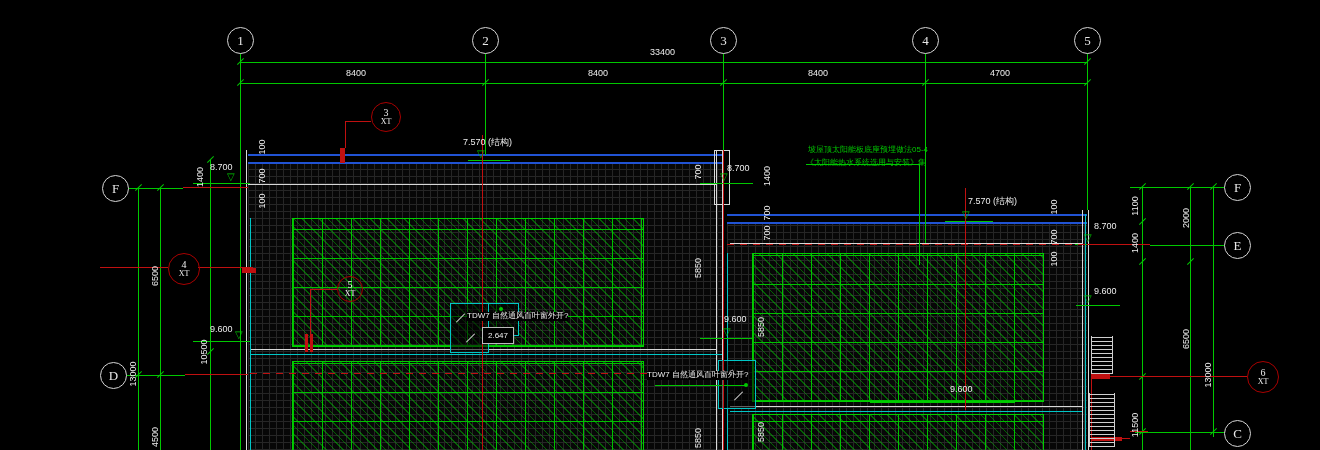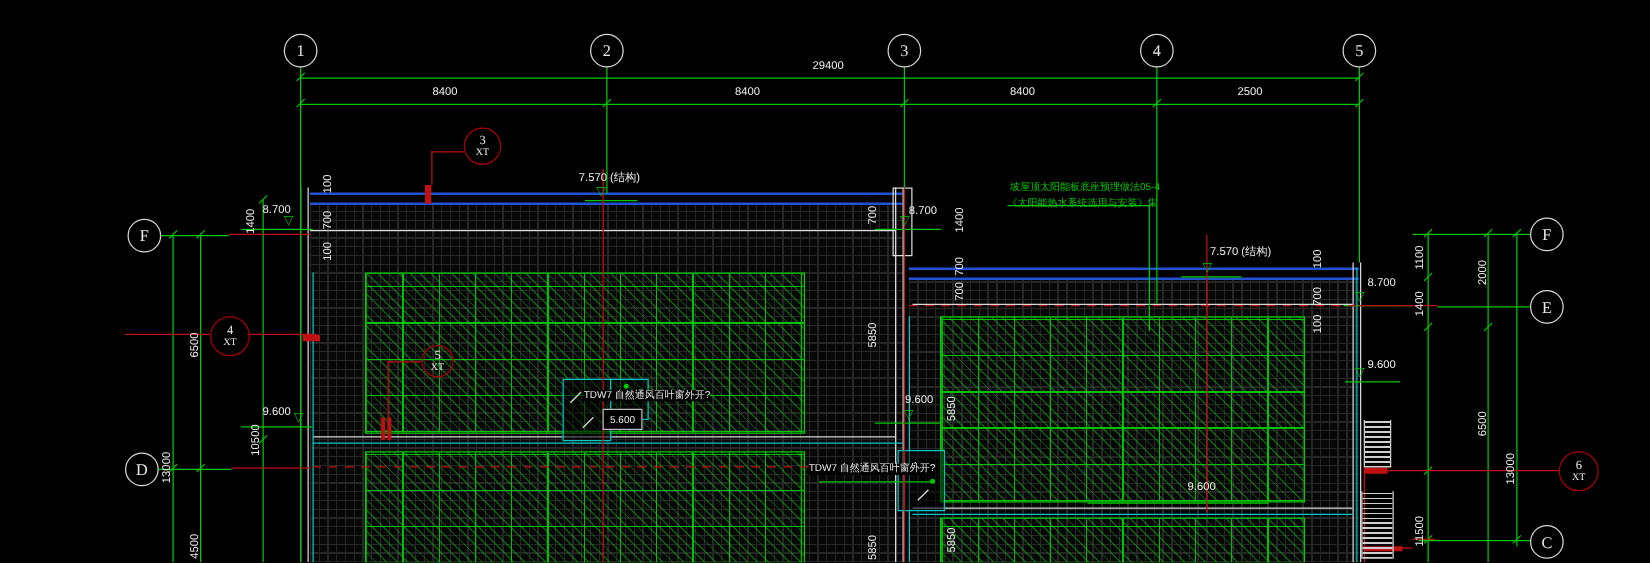--- a/index.html
+++ b/index.html
@@ -175,36 +175,36 @@
 
   <span class="lvl" style="left:227px;top:172px">▽</span>
   <span class="lvl" style="left:235px;top:330px">▽</span>
   <span class="lvl" style="left:720px;top:172px">▽</span>
   <span class="lvl" style="left:723px;top:327px">▽</span>
   <span class="lvl" style="left:1084px;top:233px">▽</span>
   <span class="lvl" style="left:1084px;top:294px">▽</span>
   <span class="lvl" style="left:477px;top:149px">▽</span>
   <span class="lvl" style="left:962px;top:210px">▽</span>
 
-  <span class="txt" style="left:650px;top:48px">29400</span>
+  <span class="txt" style="left:650px;top:48px">33400</span>
   <span class="txt" style="left:346px;top:69px">8400</span>
   <span class="txt" style="left:588px;top:69px">8400</span>
   <span class="txt" style="left:808px;top:69px">8400</span>
-  <span class="txt" style="left:990px;top:69px">2500</span>
+  <span class="txt" style="left:990px;top:69px">4700</span>
 
   <span class="txt" style="left:210px;top:163px">8.700</span>
   <span class="txt" style="left:463px;top:138px">7.570 (结构)</span>
   <span class="txt" style="left:210px;top:325px">9.600</span>
   <span class="txt" style="left:727px;top:164px">8.700</span>
   <span class="txt" style="left:724px;top:315px">9.600</span>
   <span class="txt" style="left:968px;top:197px">7.570 (结构)</span>
   <span class="txt" style="left:1094px;top:222px">8.700</span>
   <span class="txt" style="left:1094px;top:287px">9.600</span>
   <span class="txt" style="left:950px;top:385px">9.600</span>
-  <span class="lvlbox" style="left:482px;top:327px;width:30px;height:15px">5.600</span>
+  <span class="lvlbox" style="left:482px;top:327px;width:30px;height:15px">2.647</span>
 
   <span class="txt small grn" style="left:808px;top:146px">坡屋顶太阳能板底座预埋做法05-4</span>
   <span class="txt small grn" style="left:806px;top:159px">《太阳能热水系统选用与安装》集</span>
   <span class="txt small" style="left:467px;top:312px;background:#000">TDW7 自然通风百叶窗外开?</span>
   <span class="txt small" style="left:647px;top:371px;background:#000">TDW7 自然通风百叶窗外开?</span>
 
   <span class="rv" style="left:200px;top:177px">1400</span>
   <span class="rv" style="left:262px;top:147px">100</span>
   <span class="rv" style="left:262px;top:176px">700</span>
   <span class="rv" style="left:262px;top:201px">100</span>

